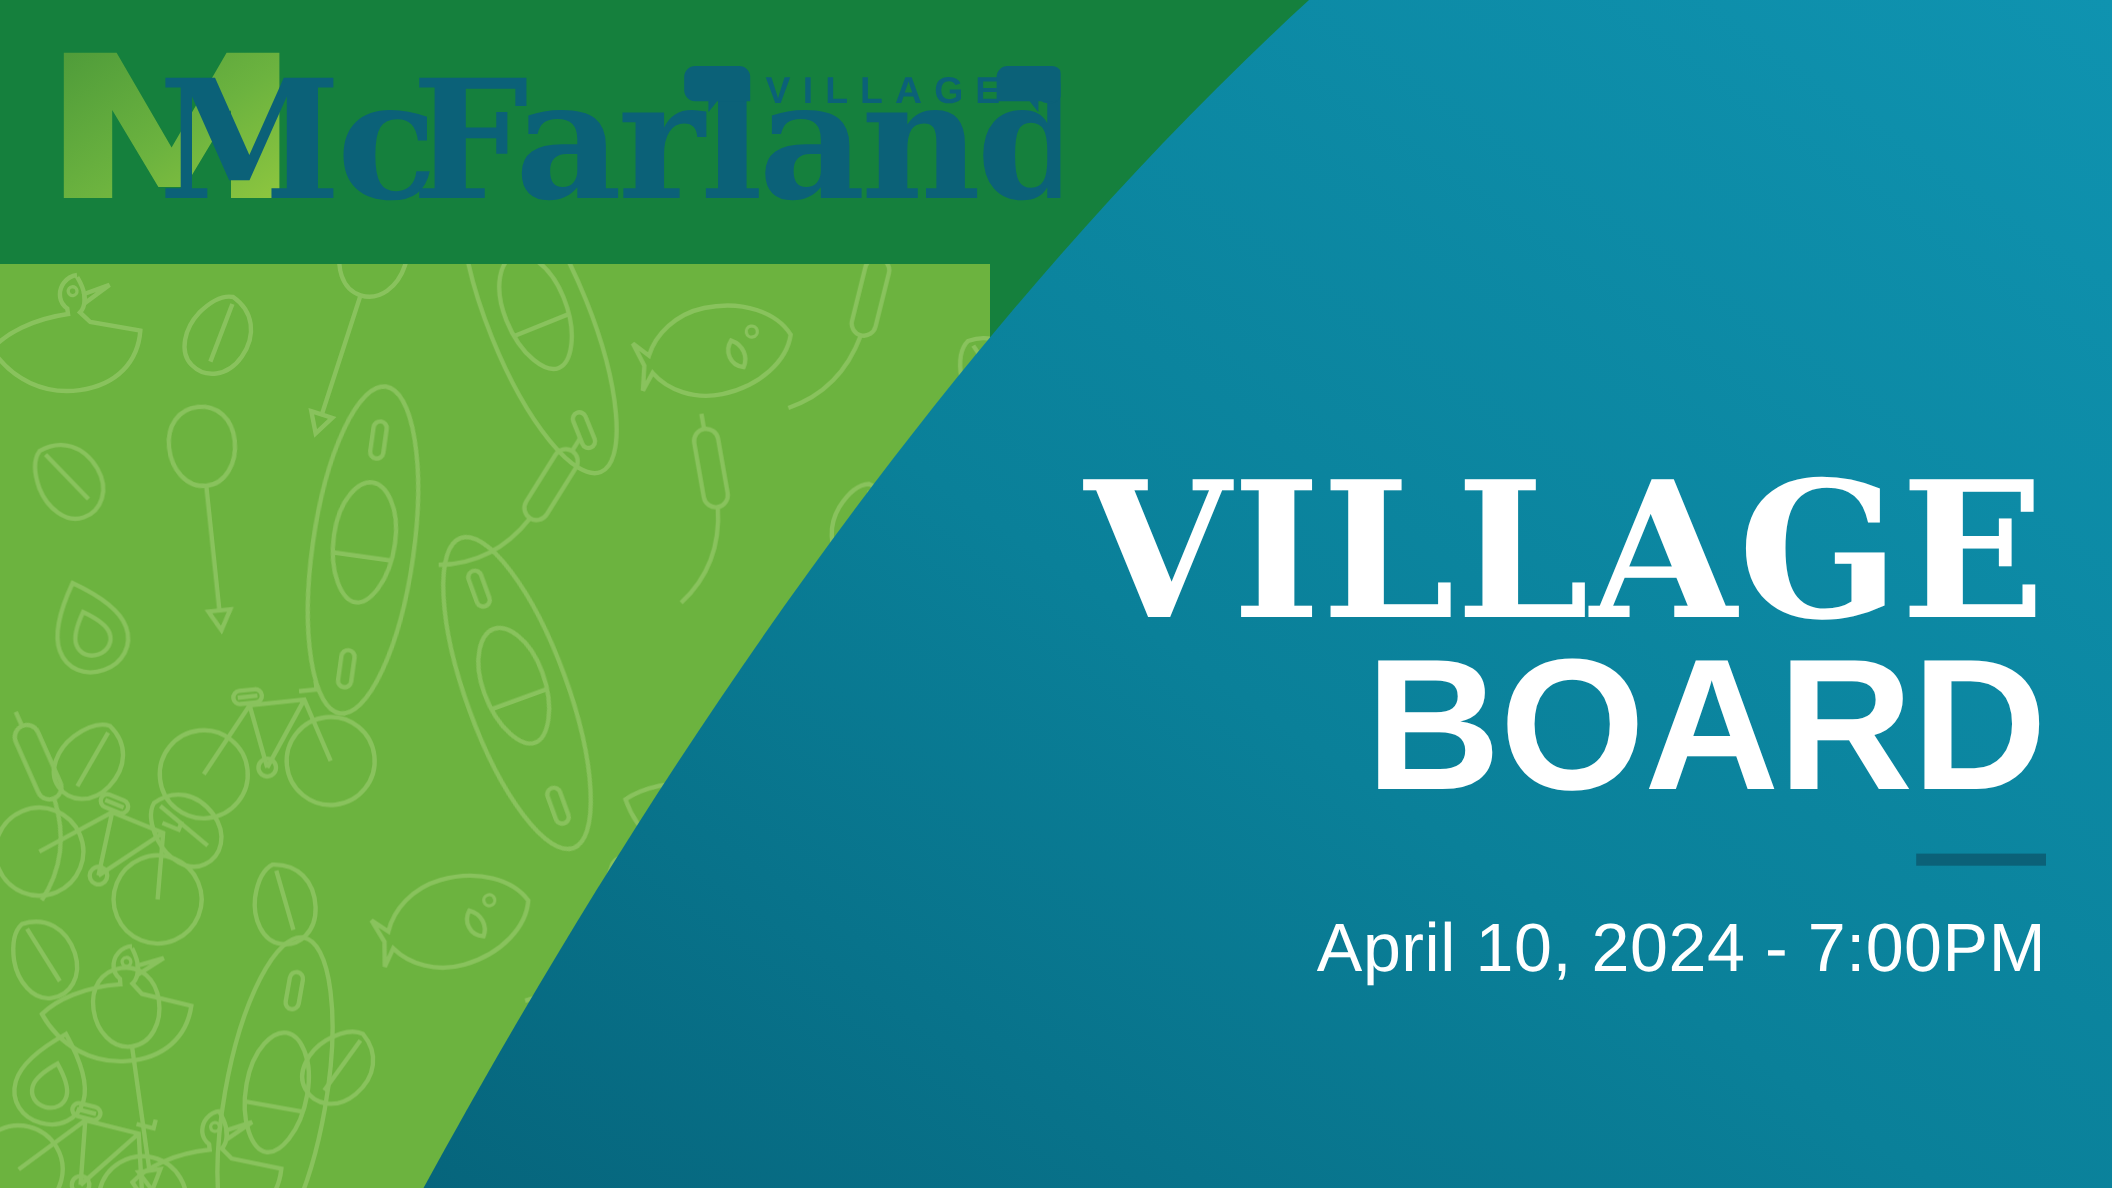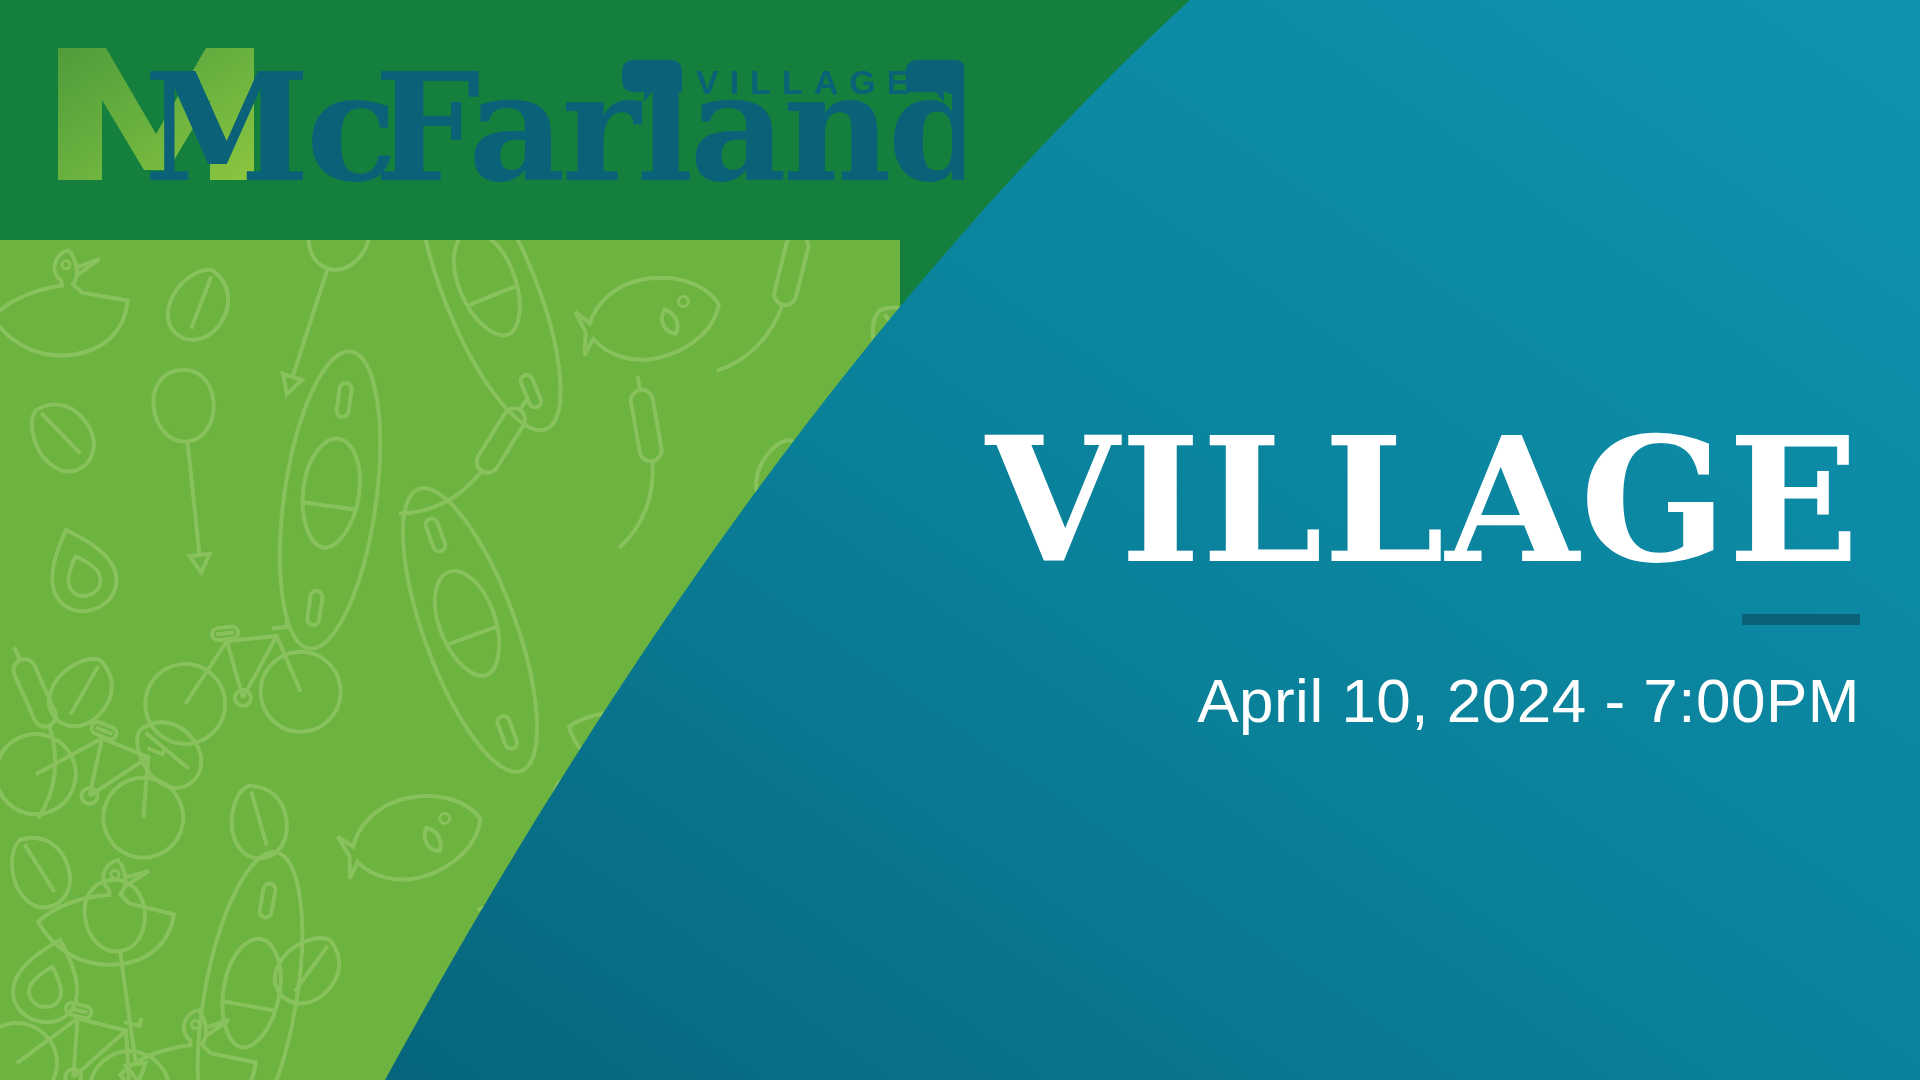--- a/index.html
+++ b/index.html
@@ -230,17 +230,18 @@
           <path d="M588,30 h40 a10,10 0 0 1 10,10 v22 h-30 l-8,10 v-10 h-12 a10,10 0 0 1 -10,-10 v-12 a10,10 0 0 1 10,-10 z" fill="#0b6178"></path>
           <text x="652" y="64" font-family="Liberation Sans, sans-serif" font-weight="700" font-size="34" letter-spacing="11" fill="#0b6178">VILLAGE OF</text>
           <path d="M912,30 h-40 a10,10 0 0 0 -10,10 v22 h30 l8,10 v-10 h12 a10,10 0 0 0 10,-10 v-12 a10,10 0 0 0 -10,-10 z" fill="#0b6178"></path>
         </g>
       </svg>
     </div>
   </div>
 
   <div class="title-block">
     <span class="title-line-1">VILLAGE</span>
+    <span class="title-line-2">BOARD</span>
     <span class="rule"></span>
     <span class="event-date">April 10, 2024 - 7:00PM</span>
   </div>
 
 </div>
 
 </body></html>

